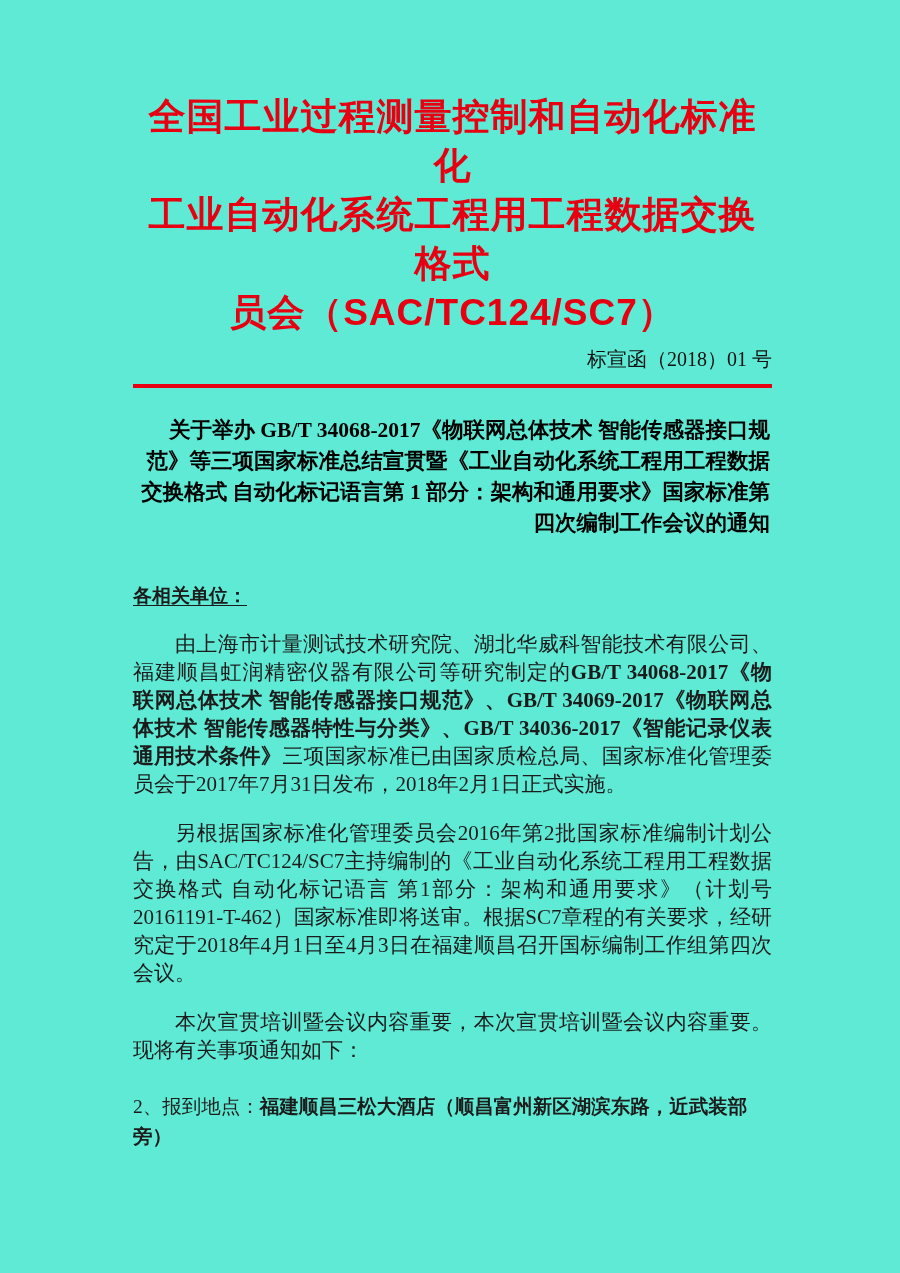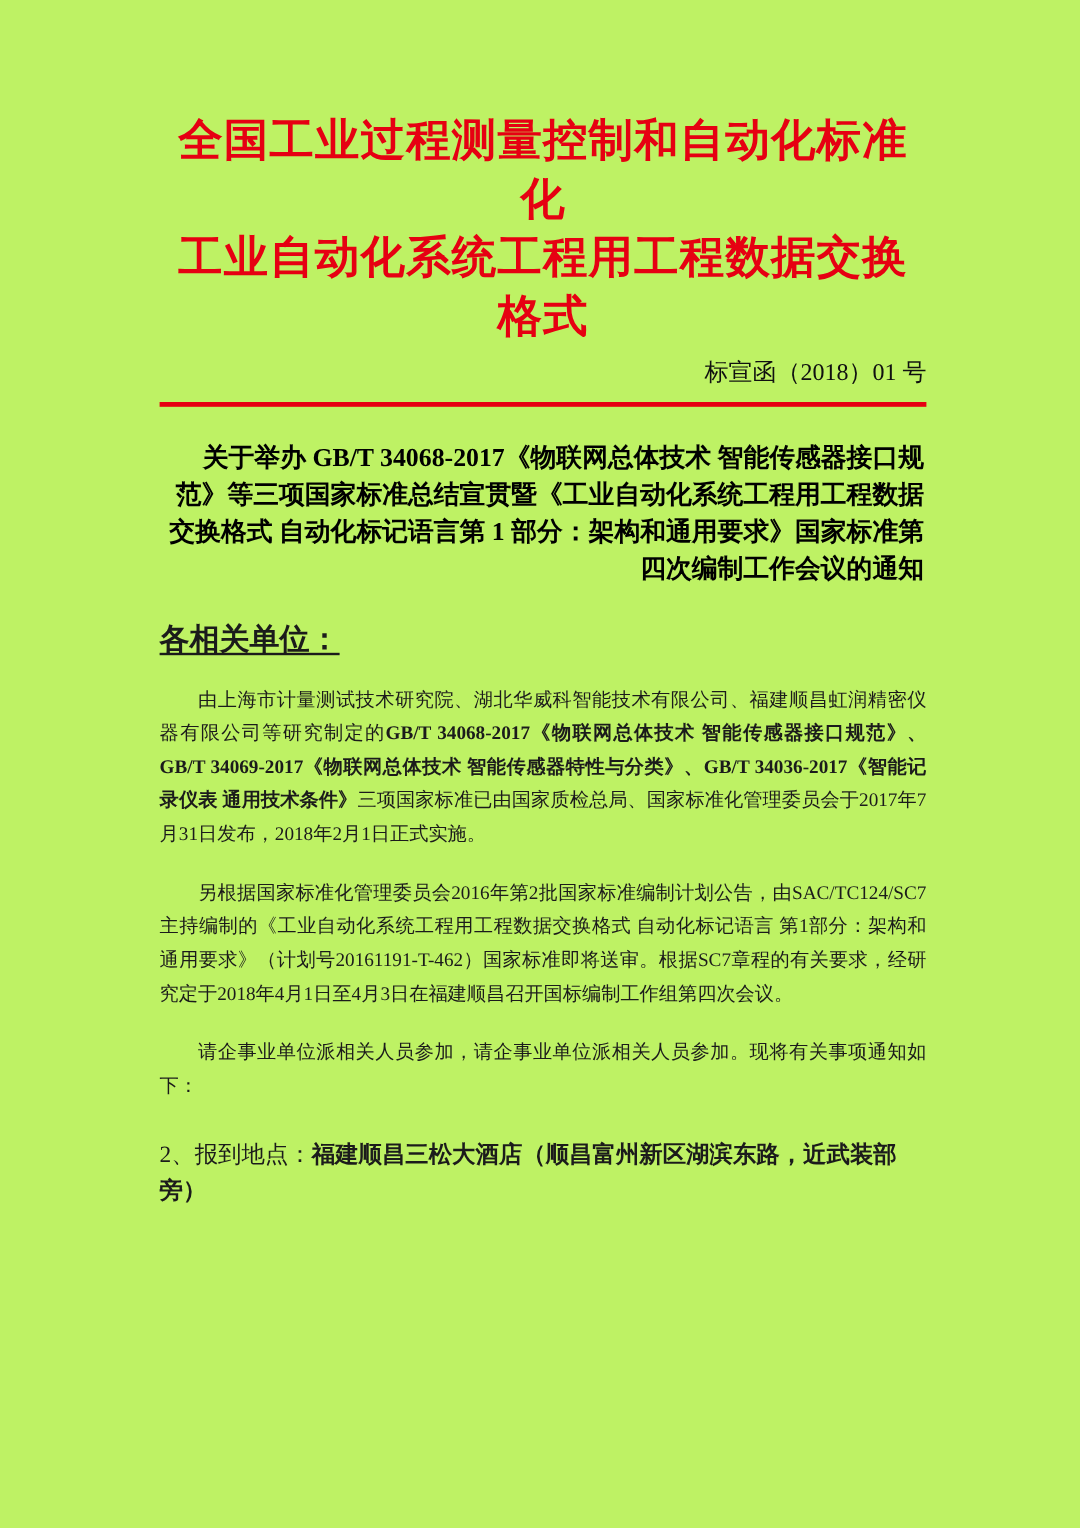--- a/index.html
+++ b/index.html
@@ -2,21 +2,21 @@
 <html style="--accent: #e60012;"><head>
 <meta charset="utf-8">
 <style>
   :root { --accent:#e60012; --ink:#1b1b1b; }
   * { box-sizing: border-box; }
   html,body { margin:0; padding:0; background:#ffffff; }
   .page {
     position:relative;
     width:900px; height:1273px;
     margin:0 auto;
-    background:#bef264;
+    background:#5eead4;
     font-family:"Liberation Serif","DejaVu Serif",serif;
     color:var(--ink);
     padding:92px 128px 40px 133px;
     overflow:hidden;
   }
   .org-title {
     color:var(--accent);
     font-family:"Liberation Sans","DejaVu Sans",sans-serif;
     font-weight:bold;
     font-size:37px;
@@ -38,60 +38,61 @@
   }
   .subject {
     font-size:21.5px;
     font-weight:bold;
     text-align:right;
     line-height:31px;
     margin:27px 2px 0;
     color:#000;
   }
   .salutation {
-    margin-top:26px;
-    font-size:25px;
+    margin-top:44px;
+    font-size:19px;
     font-weight:bold;
   }
   .salutation .u { text-decoration:underline; text-underline-offset:3px; }
   p.body {
-    font-size:16px;
+    font-size:21px;
     line-height:28px;
     text-align:justify;
     text-indent:2em;
     margin:21px 0 0 0;
   }
   .items { margin-top:28px; font-size:19.5px; }
   .item-block { margin-top:14px; }
   .item-line { line-height:30px; }
   .b { font-weight:bold; }
 </style>
 </head>
 <body>
 
 <div class="page">
 
   <h1 class="org-title">
     <div>全国工业过程测量控制和自动化标准化</div>
     <div>工业自动化系统工程用工程数据交换格式</div>
+    <div>员会（SAC/TC124/SC7）</div>
   </h1>
 
   <div class="doc-number">标宣函（2018）01 号</div>
 
   <div class="red-rule"></div>
 
   <h2 class="subject">关于举办 GB/T 34068-2017《物联网总体技术 智能传感器接口规范》等三项国家标准总结宣贯暨《工业自动化系统工程用工程数据交换格式 自动化标记语言第 1 部分：架构和通用要求》国家标准第四次编制工作会议的通知</h2>
 
   <div class="salutation">
     <span class="u">各相关单位：</span>
   </div>
 
   <p class="body"><span>由上海市计量测试技术研究院、湖北华威科智能技术有限公司、福建顺昌虹润精密仪器有限公司等研究制定的</span><span class="b">GB/T 34068-2017《物联网总体技术 智能传感器接口规范》、GB/T 34069-2017《物联网总体技术 智能传感器特性与分类》、GB/T 34036-2017《智能记录仪表 通用技术条件》</span><span>三项国家标准已由国家质检总局、国家标准化管理委员会于2017年7月31日发布，2018年2月1日正式实施。</span></p>
   <p class="body"><span>另根据国家标准化管理委员会2016年第2批国家标准编制计划公告，由SAC/TC124/SC7主持编制的《工业自动化系统工程用工程数据交换格式 自动化标记语言 第1部分：架构和通用要求》（计划号20161191-T-462）国家标准即将送审。根据SC7章程的有关要求，经研究定于2018年4月1日至4月3日在福建顺昌召开国标编制工作组第四次会议。</span></p>
-  <p class="body"><span>请企事业单位派相关人员参加，请企事业单位派相关人员参加。现将有关事项通知如下：</span></p>
+  <p class="body"><span>本次宣贯培训暨会议内容重要，本次宣贯培训暨会议内容重要。现将有关事项通知如下：</span></p>
 
   <div class="items">
 
 
     <div class="item-block">
       <div class="item-line"><span>2、报到地点：</span><span class="b">福建顺昌三松大酒店（顺昌富州新区湖滨东路，近武装部旁）</span></div>
 
     </div>
 
   </div>

